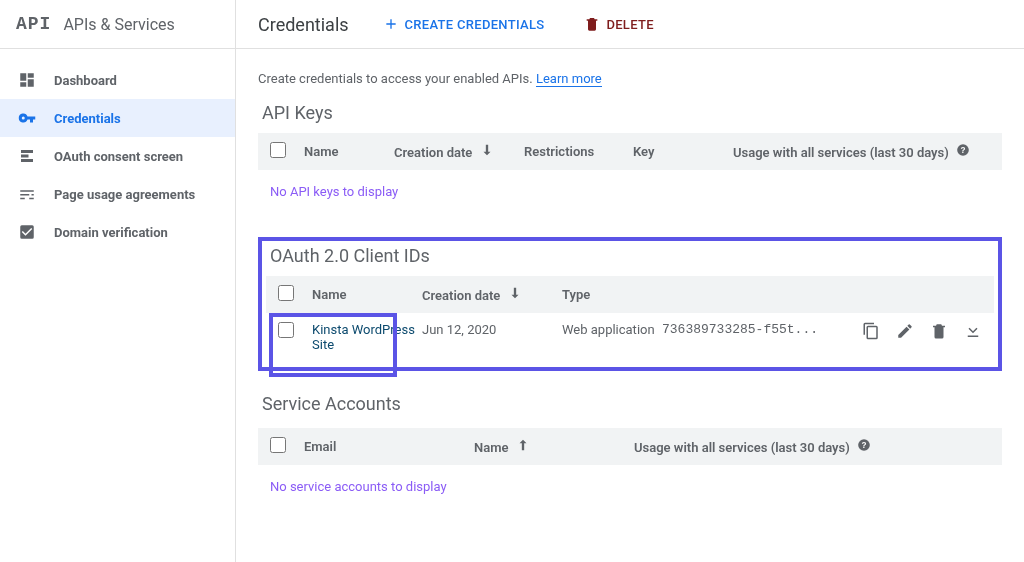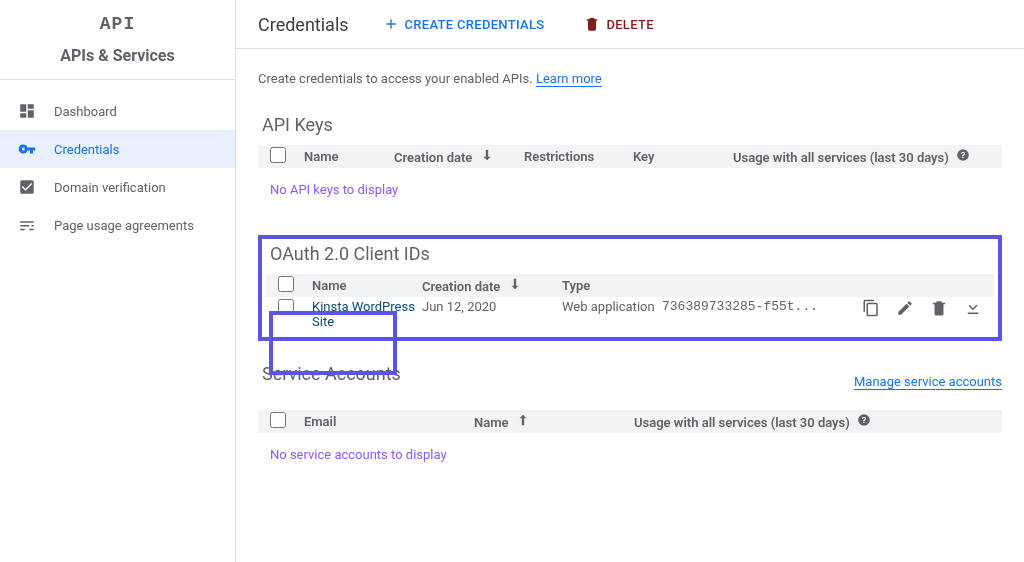--- a/index.html
+++ b/index.html
@@ -1,43 +1,43 @@
 <!DOCTYPE html>
 <html><head>
 <meta charset="utf-8">
 <style>
   * { box-sizing: border-box; margin: 0; padding: 0; }
   body { font-family: Roboto, "Helvetica Neue", Arial, sans-serif; font-size: 13px; color: #3c4043; background: #fff; }
   .app { display: flex; height: 562px; width: 1024px; }
   .sidebar { width: 255px; border-right: 1px solid #e0e0e0; background: #fff; }
-  .brand { display: flex; align-items: center; gap: 12px; padding: 14px 16px; border-bottom: 1px solid #e0e0e0; flex-direction: column; }
+  .brand { display: flex; align-items: center; gap: 12px; padding: 14px 16px; border-bottom: 1px solid #e0e0e0; }
   .brand-logo { font-family: "Courier New", monospace; font-weight: 700; font-size: 18px; letter-spacing: 1px; color: #5f6368; }
-  .brand-title { font-size: 16px; color: #5f6368; font-weight: 700; }
+  .brand-title { font-size: 16px; color: #5f6368; font-weight: 400; }
   .nav { padding-top: 12px; }
   .nav-item { display: flex; align-items: center; gap: 18px; padding: 10px 18px; color: #5f6368; cursor: pointer; }
   .nav-item.active { color: #1a73e8; background: #e8f0fe; }
   .nav-icon { width: 18px; height: 18px; display: inline-flex; align-items: center; justify-content: center; }
   .nav-icon svg { width: 18px; height: 18px; fill: currentColor; }
-  .nav-label { font-size: 13px; }
+  .nav-label { font-size: 13px; font-weight: bold; }
 
   .main { flex: 1; display: flex; flex-direction: column; }
   .topbar { display: flex; align-items: center; gap: 28px; padding: 10px 22px; border-bottom: 1px solid #e0e0e0; }
   .topbar h1 { font-size: 18px; font-weight: 400; color: #3c4043; }
   .btn { display: inline-flex; align-items: center; gap: 6px; font-size: 13px; font-weight: 500; text-transform: uppercase; letter-spacing: .3px; cursor: pointer; padding: 6px 6px; }
   .btn-primary { color: #1a73e8; }
   .btn-muted { color: #7f1d1d; }
   .btn svg { width: 16px; height: 16px; fill: currentColor; }
 
   .content { flex: 1; overflow-y: auto; padding: 22px 22px 30px 22px; }
-  .intro { color: #5f6368; font-size: 13px; margin-bottom: 28px; }
+  .intro { color: #5f6368; font-size: 13px; margin-bottom: 16px; }
   .link { color: #1a73e8; border-bottom: 1px solid #1a73e8; cursor: pointer; }
 
   .section-title { font-size: 18px; font-weight: 400; color: #5f6368; margin: 0 0 10px 4px; }
   .table { width: 100%; }
-  .thead, .trow { display: flex; align-items: center; padding: 2px 12px; }
+  .thead, .trow { display: flex; align-items: center; padding: 9px 12px; }
   .thead { background: #f1f3f4; font-weight: 600; font-size: 12.5px; color: #3c4043; }
   .thead .sort, .thead .help { margin-left: 4px; color: #5f6368; display: inline-flex; }
   .empty { padding: 14px 12px; color: #8b5cf6; font-size: 13px; }
   .chk { width: 34px; }
   .tcell { font-size: 13px; color: #5f6368; }
   .actions { display: inline-flex; gap: 16px; color: #5f6368; }
   .actions svg { width: 18px; height: 18px; fill: currentColor; cursor: pointer; }
   .mono { font-family: "Courier New", monospace; }
 
   .hlbox { border: 4px solid #5b54e6; padding: 4px 4px 6px 4px; margin-bottom: 22px; position: relative; }
@@ -89,32 +89,40 @@
         <span class="nav-icon">
             <svg viewBox="0 0 24 24">
               <path d="M12.65 10A5.99 5.99 0 0 0 1 12a6 6 0 0 0 11.65 2H16v4h4v-4h3v-4H12.65zM7 14a2 2 0 1 1 0-4 2 2 0 0 1 0 4z"></path>
             </svg>
           </span>
         <span class="nav-label">Credentials</span>
       </div>
       <div class="nav-item">
         <span class="nav-icon">
             <svg viewBox="0 0 24 24">
+              <path d="M4 4h16v4H4zm0 6h10v4H4zm0 6h16v4H4z"></path>
+            </svg>
+          </span>
+        <span class="nav-label">OAuth consent screen</span>
+      </div>
+      <div class="nav-item">
+        <span class="nav-icon">
+            <svg viewBox="0 0 24 24">
+              <path d="M3 17h6v2H3zm0-5h12v2H3zm0-5h18v2H3zM15 17h6v2h-6zm3-5h3v2h-3z"></path>
+            </svg>
+          </span>
+        <span class="nav-label">Page usage agreements</span>
+      </div>
+      <div class="nav-item">
+        <span class="nav-icon">
+            <svg viewBox="0 0 24 24">
               <path d="M19 3H5a2 2 0 0 0-2 2v14a2 2 0 0 0 2 2h14a2 2 0 0 0 2-2V5a2 2 0 0 0-2-2zm-9 14-5-5 1.41-1.41L10 14.17l7.59-7.59L19 8l-9 9z"></path>
             </svg>
           </span>
         <span class="nav-label">Domain verification</span>
-      </div>
-      <div class="nav-item">
-        <span class="nav-icon">
-            <svg viewBox="0 0 24 24">
-              <path d="M3 17h6v2H3zm0-5h12v2H3zm0-5h18v2H3zM15 17h6v2h-6zm3-5h3v2h-3z"></path>
-            </svg>
-          </span>
-        <span class="nav-label">Page usage agreements</span>
       </div>
     </nav>
   </aside>
 
   <main class="main">
     <div class="topbar">
       <h1>Credentials</h1>
       <span class="btn btn-primary">
         <svg viewBox="0 0 24 24">
             <path d="M19 13h-6v6h-2v-6H5v-2h6V5h2v6h6v2z"></path>
@@ -204,22 +212,21 @@
                   </svg>
               </span>
             </span>
           </div>
           <div class="hlrow" style="left:3px; top:37px; width:128px; height:64px;"></div>
         </div>
       </div>
 
       <div>
         <div class="sa-head">
-          <h2 class="section-title" style="margin-bottom:16px;text-align:right;">Service Accounts</h2>
-          <span class="link">Manage service accounts</span>
+          <h2 class="section-title" style="margin-bottom:4px;text-align:right;">Service Accounts</h2>
         </div>
         <div class="table">
           <div class="thead">
             <span class="tcell chk"><input type="checkbox" style=""></span>
             <span class="tcell sa-c-email">Email</span>
             <span class="tcell sa-c-name">
               <span>Name</span>
               <span class="sort">
                   <svg viewBox="0 0 24 24">
                     <path d="M12 3l6 6h-4v12h-4V9H6z"></path>

